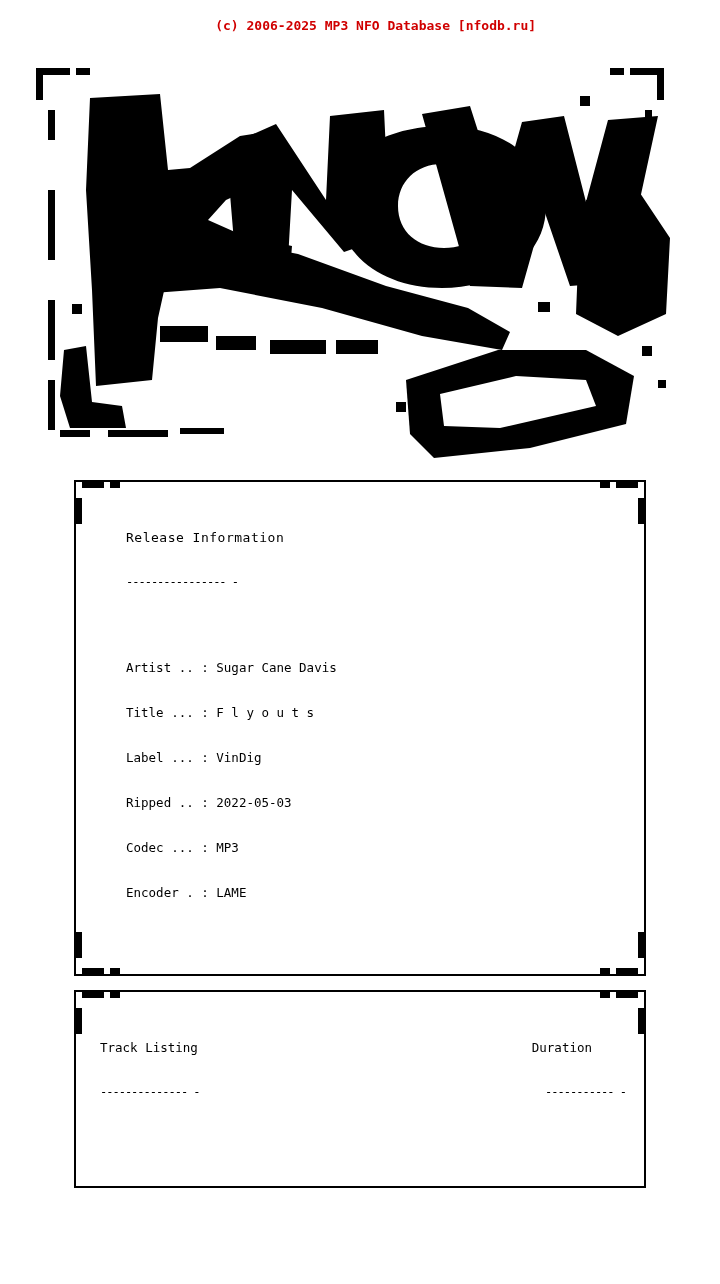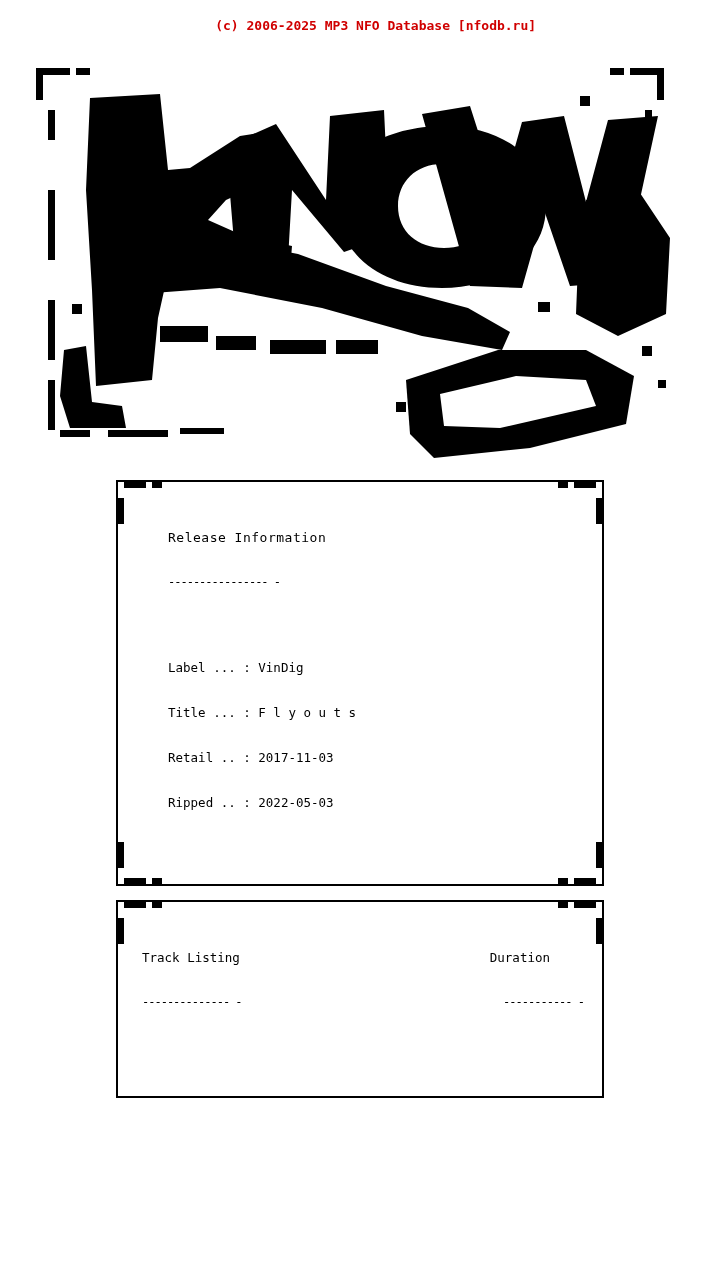--- a/index.html
+++ b/index.html
@@ -48,21 +48,21 @@
     top: 78px;
     font-size: 12px;
     font-family: "DejaVu Sans Mono", monospace;
     color: #000;
   }
 
   
   .box {
     position: relative;
     margin: 0 auto 14px auto;
-    width: 488px;
+    width: 572px;
     border: 2px solid #000;
     background: #fff;
     box-sizing: border-box;
   }
   .box::before, .box::after {
     content: "";
     position: absolute;
     background: #000;
   }
   
@@ -193,24 +193,26 @@
     <span class="corner c-br1"></span>
       <span class="corner c-br2"></span>
     <span class="corner edge-l"></span>
       <span class="corner edge-r"></span>
     <span class="corner edge-lb"></span>
       <span class="corner edge-rb"></span>
     <div class="box-inner">
       <div class="sec-title">Release Information</div>
       <div class="sec-rule">---------------- -</div>
       <div class="rel-lines">
+        <div class="rel-line">Artist .. : Sugar Cane Davis</div>
+        <div class="rel-line">Title ... : F l y o u t s</div>
         <div class="rel-line">Label ... : VinDig</div>
-        <div class="rel-line">Title ... : F l y o u t s</div>
-        <div class="rel-line">Retail .. : 2017-11-03</div>
         <div class="rel-line">Ripped .. : 2022-05-03</div>
+        <div class="rel-line">Codec ... : MP3</div>
+        <div class="rel-line">Encoder . : LAME</div>
       </div>
     </div>
   </div>
 
   <div class="box">
     <span class="corner c-tl1"></span>
       <span class="corner c-tl2"></span>
     <span class="corner c-tr1"></span>
       <span class="corner c-tr2"></span>
 

